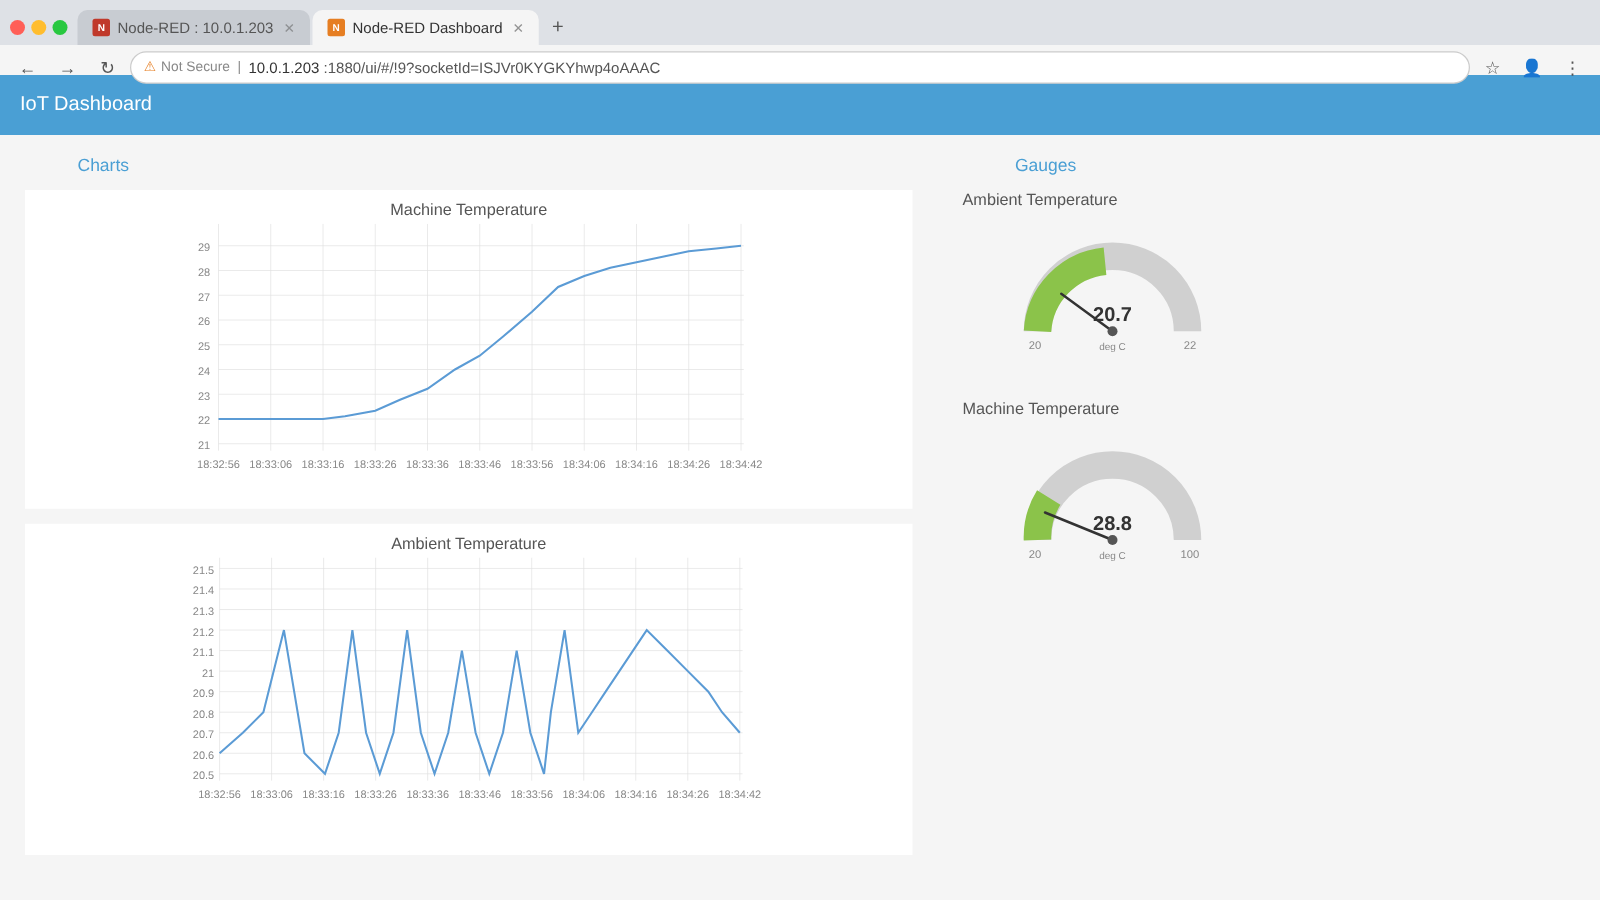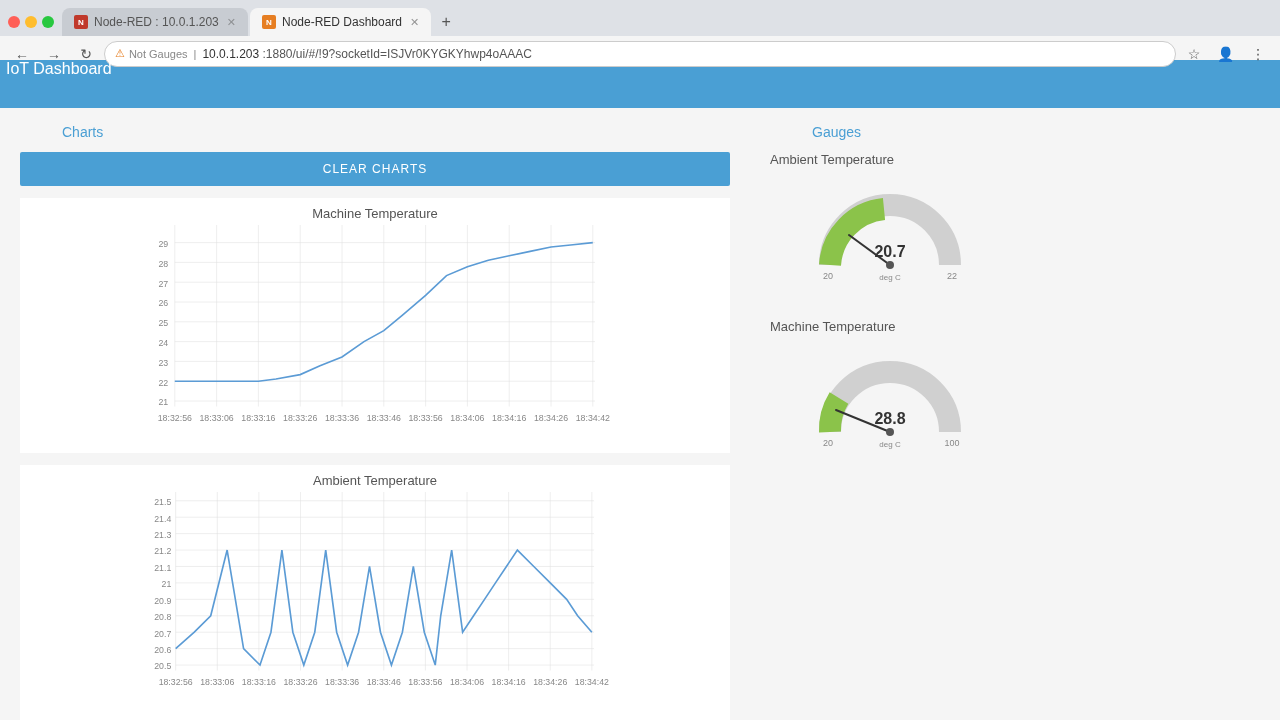--- a/index.html
+++ b/index.html
@@ -94,24 +94,24 @@
       gap: 4px;
     }
     .address-bar-icon { color: #e67e22; font-size: 11px; }
     .address-text { color: #333; font-size: 12px; }
     .nav-actions { display: flex; gap: 4px; }
 
     
     .app-header {
       background: #4a9fd4;
       color: white;
-      padding: 0 6px;
+      padding: 0 16px;
       height: 48px;
       display: flex;
-      align-items: flex-start;
+      align-items: center;
     }
     .app-title {
       font-size: 16px;
       font-weight: 400;
     }
 
     
     .main-content {
       display: flex;
       padding: 0;
@@ -215,21 +215,21 @@
       <span class="tab-close">✕</span>
     </div>
     <button class="new-tab-btn">+</button>
   </div>
   <div class="nav-bar">
     <button class="nav-btn">←</button>
     <button class="nav-btn">→</button>
     <button class="nav-btn">↻</button>
     <div class="address-bar">
       <span class="address-bar-icon">⚠</span>
-      <span style="color:#888;font-size:11px;">Not Gauges</span>
+      <span style="color:#888;font-size:11px;">Not Secure</span>
       <span style="color:#888;font-size:11px;margin:0 2px;">|</span>
       <span class="address-text">
         <span style="font-weight:normal;color:#555;"></span>
         <span style="font-weight:normal;">10.0.1.203</span>
         <span style="color:#555;">:1880/ui/#/!9?socketId=ISJVr0KYGKYhwp4oAAAC</span>
       </span>
     </div>
     <div class="nav-actions">
       <button class="nav-btn">☆</button>
       <button class="nav-btn">👤</button>
@@ -239,21 +239,20 @@
 </div>
 
 <div class="app-header">
   <span class="app-title">IoT Dashboard</span>
 </div>
 
 <div class="main-content">
 
   <div class="charts-panel">
     <div class="section-title">Charts</div>
-    <button class="btn-clear">CLEAR CHARTS</button>
 
     <div class="chart-container">
       <div class="chart-title">Machine Temperature</div>
       <div class="chart-wrapper">
         <svg class="chart-svg" viewBox="0 0 420 200">
 
           <defs>
             <style>
               .grid-line { stroke: #e0e0e0; stroke-width: 0.5; }
               .axis-text { font-size: 8px; fill: #888; }

